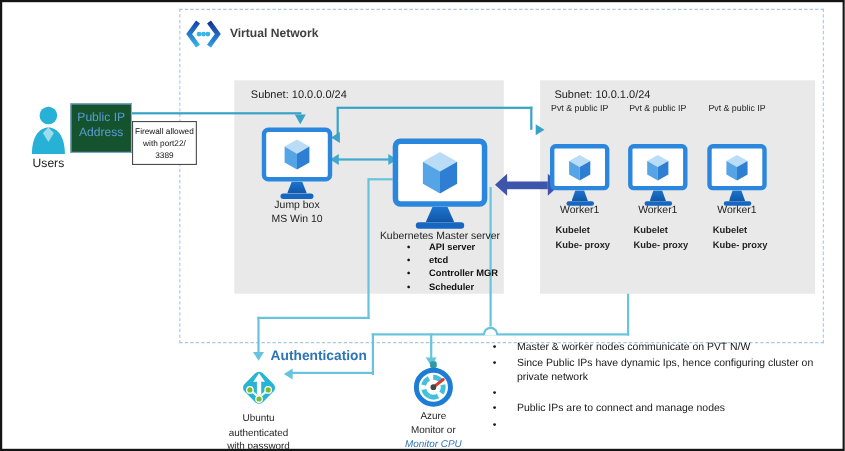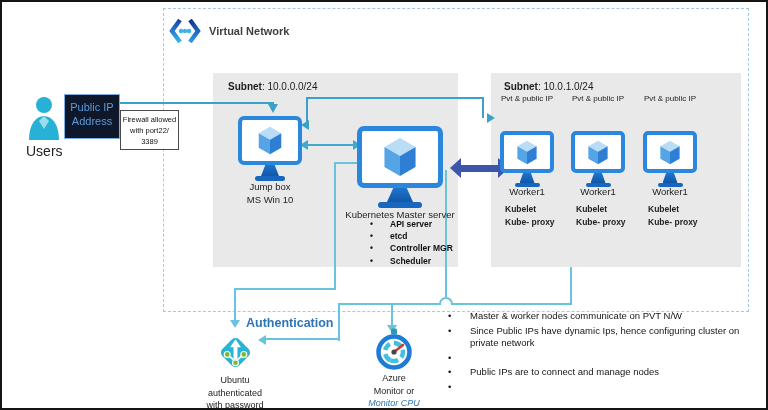--- a/index.html
+++ b/index.html
@@ -12,21 +12,21 @@
            border:1.5px dashed #a6c8e8; z-index:0; }
   .vn-label { position:absolute; left:207px; top:23px; font-size:11px; font-weight:600;
               color:#3f3f3f; z-index:5; }
   .vn-icon { position:absolute; left:166px; top:14px; z-index:5; }
 
   
   .subnet { position:absolute; top:71px; height:194px; background:#e9e9e9; z-index:1; }
   .subnet.left { left:211px; width:245px; }
   .subnet.right { left:489px; width:250px; }
   .subnet-label { position:absolute; font-size:10px; color:#1c1c1c; z-index:5; }
-  .subnet-label b { font-weight:700; }
+  .subnet-label b { font-weight:400; }
 
   
   .txt { position:absolute; color:#222; z-index:5; }
   .center { text-align:center; }
 
   
   .vm { position:absolute; display:flex; flex-direction:column; align-items:center; z-index:4; }
   .screen { background:#fff; border:4px solid #2b87dd; border-radius:6px;
             display:flex; align-items:center; justify-content:center; }
   .neck { background:linear-gradient(#1e74cc,#0f57a8);
@@ -56,21 +56,21 @@
   .navy-shaft { position:absolute; left:456px; top:163px; width:40px; height:7px;
                 background:#3d55aa; z-index:4; }
   .navy-head { position:absolute; top:156px; width:0; height:0; border-style:solid;
                border-color:transparent; z-index:4; }
   .navy-head.l { left:445px; border-right:11px solid #3d55aa; border-top-width:10px; border-bottom-width:10px; }
   .navy-head.r { left:496px; border-left:11px solid #3d55aa; border-top-width:10px; border-bottom-width:10px; }
 
   
   .pubip { position:absolute; left:62px; top:92px; width:56px; height:45px;
            border:1.5px solid #7fb0e0; color:#5b9bd5; font-size:11px; line-height:1.3;
-           text-align:center; padding-top:5px; background:#0f172a; z-index:5; }
+           text-align:center; padding-top:5px; background:#14532d; z-index:5; }
   .firewall { position:absolute; left:118px; top:108px; width:59px; height:40px;
               border:1.5px solid #4a4a4a; background:#fff; font-size:7.5px; line-height:11px;
               text-align:center; padding-top:3px; color:#111; z-index:6; }
 
   
   .mbullets { position:absolute; left:366px; top:216px; z-index:5; }
   .mbullets .row { display:flex; font-size:8.5px; font-weight:700; color:#111;
                    line-height:12.2px; }
   .mbullets .dot { width:22px; text-align:left; padding-left:2px; }
   .notes { position:absolute; left:438px; top:308px; width:318px; z-index:5; }
@@ -128,21 +128,21 @@
     <b>Subnet</b><span>: 10.0.1.0/24</span>
   </div>
 
   <div class="icon" style="left:24px; top:93px;">
     <svg width="36" height="46" viewBox="0 0 36 46">
       <circle cx="18" cy="10" r="8" fill="#27b1d6"></circle>
       <path d="M3 45 C3 29 10 21 18 21 C26 21 33 29 33 45 Z" fill="#27b1d6"></path>
       <path d="M18 21 L13 26 L18 34 L23 26 Z" fill="#ffffff" opacity="0.55"></path>
     </svg>
   </div>
-  <div class="txt center" style="left:24px; top:141px; width:36px; font-size:14px;">Users</div>
+  <div class="txt center" style="left:24px; top:141px; width:36px; font-size:11px;">Users</div>
 
   <div class="pubip">Public IP Address</div>
   <div class="firewall">
     <div>Firewall allowed</div>
     <div>with port22/</div>
     <div>3389</div>
   </div>
 
   <div class="h-line teal" style="left:115px; top:100px; width:157px;"></div>
   <div class="arr" style="left:266px; top:102px; border-left-width:5px; border-right-width:5px; border-top:9px solid #39a2c8;"></div>

